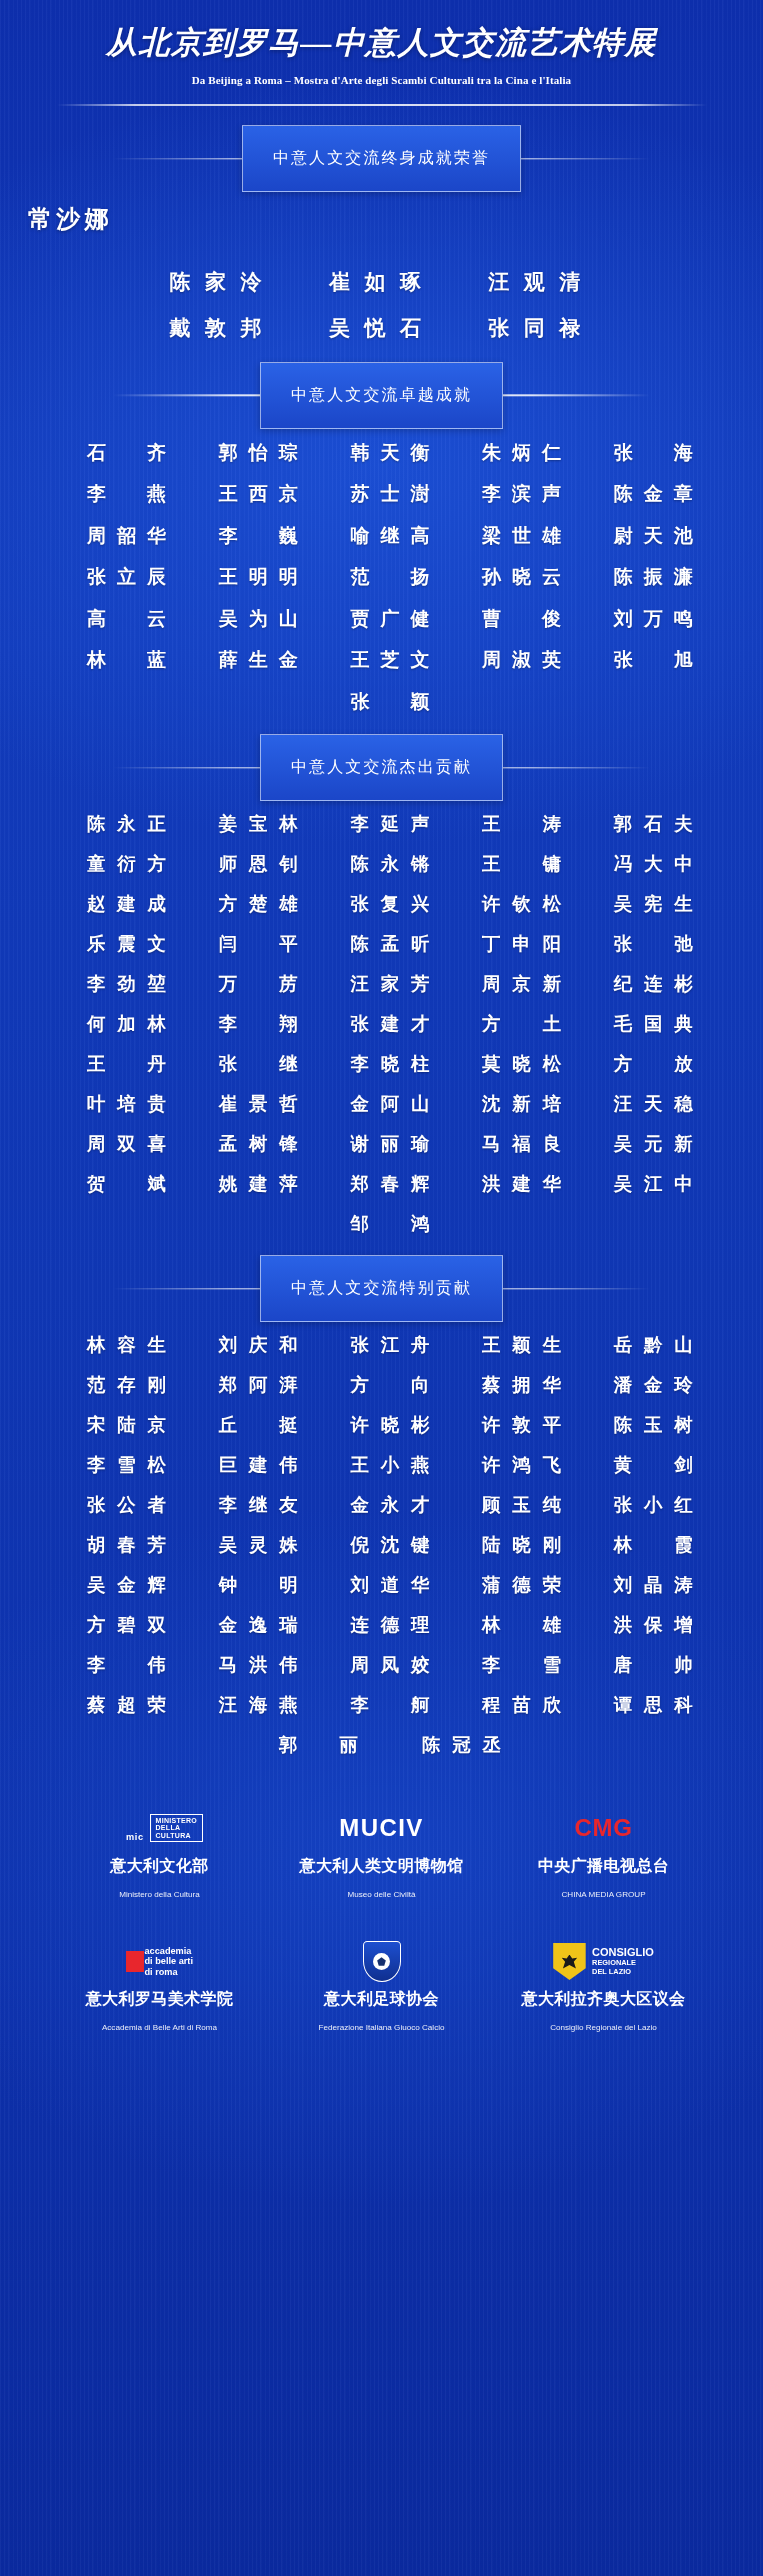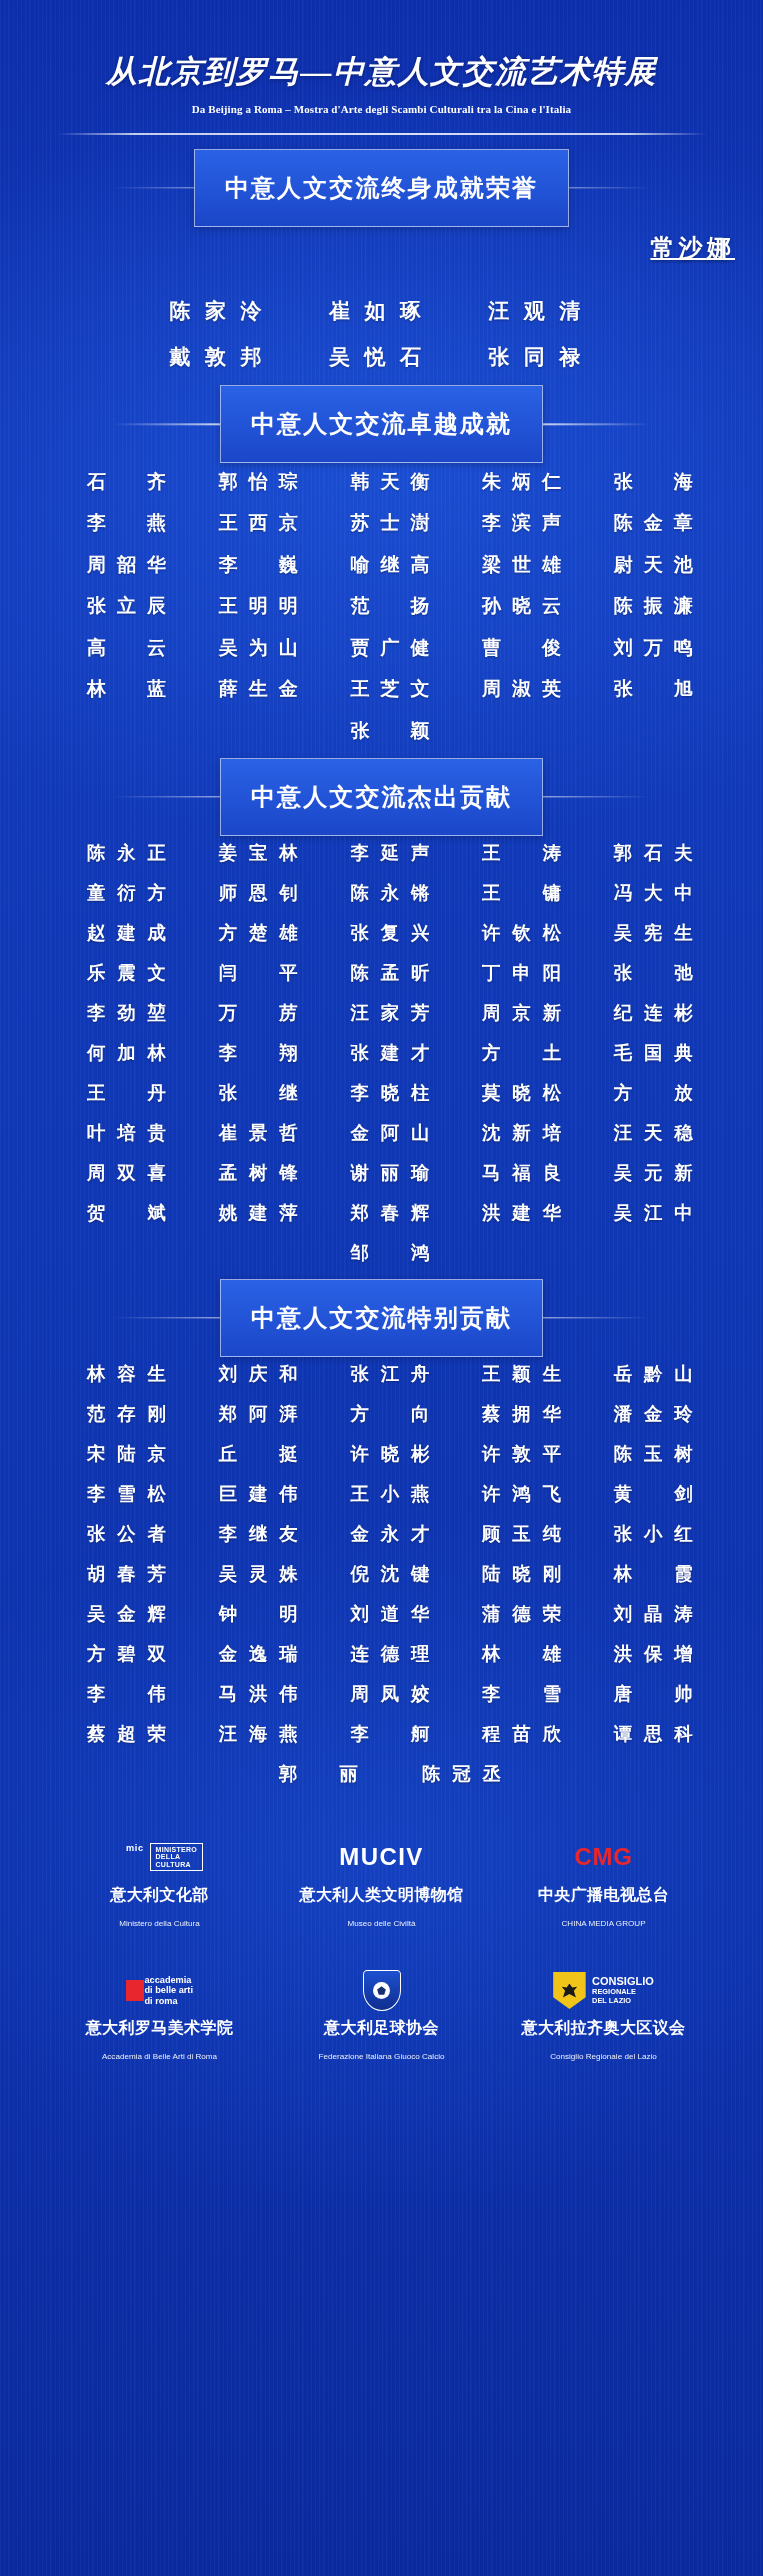--- a/index.html
+++ b/index.html
@@ -25,21 +25,21 @@
     background-image: repeating-linear-gradient(90deg,
       rgba(255,255,255,0.035) 0px,
       rgba(255,255,255,0.035) 0.7px,
       rgba(0,0,0,0.02) 1.4px,
       rgba(0,0,0,0.02) 4.2px);
     pointer-events: none;
   }
   .inner { position: relative; z-index: 2; padding: 0 28px; }
 
   
-  .header { padding-top: 51px; text-align: center; }
+  .header { padding-top: 22px; text-align: center; }
   .title-cn {
     font-family: "Liberation Serif", serif;
     font-size: 31px;
     font-weight: 700;
     font-style: italic;
     letter-spacing: 1.4px;
     color: #ffffff;
     text-shadow: 0 1.4px 4.2px rgba(0,0,0,0.35);
     white-space: nowrap;
   }
@@ -69,22 +69,22 @@
   .banner .bar {
     position: absolute; left: 0; right: 0; top: 50%;
     height: 1.4px; transform: translateY(-50%);
     background: linear-gradient(90deg, rgba(255,255,255,0) 0%, rgba(255,255,255,0.85) 22%, rgba(255,255,255,0.9) 50%, rgba(255,255,255,0.85) 78%, rgba(255,255,255,0) 100%);
   }
   .banner .chip {
     position: relative;
     background: linear-gradient(180deg, #2a62e6 0%, #1b46c8 100%);
     border: 0.7px solid rgba(255,255,255,0.55);
     color: #fff;
-    font-size: 24px;
-    font-weight: 700;
+    font-size: 16px;
+    font-weight: 400;
     letter-spacing: 2.1px;
     padding: 22px 30px;
     white-space: nowrap;
     box-shadow: 0 2.1px 7px rgba(0,0,0,0.25);
   }
 
   
   .names {
     margin: 0 auto;
     display: grid;
@@ -96,27 +96,26 @@
   .name {
     display: flex;
     justify-content: space-between;
     text-align: justify;
   }
   .name > span { display: inline-block; }
 
   
   .honoree {
     margin-top: 24px;
-    text-align: right;
+    text-align: left;
     color: #fff;
     font-size: 24px;
     font-weight: 700;
     letter-spacing: 4.2px;
     text-shadow: 0 1.4px 3.5px rgba(0,0,0,0.35);
-    text-decoration: underline;
   }
 
   
   .g3 {
     grid-template-columns: repeat(3, 134px);
     gap: 18.4px 25.4px;
     margin-top: 24px;
     font-size: 21px;
     width: 466px;
   }
@@ -157,21 +156,21 @@
   }
   .logo-row + .logo-row { margin-top: 41px; }
   .logo {
     display: flex; flex-direction: column; align-items: center;
     color: #fff; text-align: center; width: 177px;
   }
   .logo .mark { height: 44px; display: flex; align-items: center; justify-content: center; }
   .logo .l1 { font-size: 16px; font-weight: 700; margin-top: 5.7px; letter-spacing: 0.4px; }
   .logo .l2 { font-size: 8.1px; margin-top: 13px; opacity: .92; }
 
-  .mic { display: flex; align-items: flex-start; gap: 5.7px; margin-left: 10px; }
+  .mic { display: flex; align-items: flex-end; gap: 5.7px; margin-left: 10px; }
   .mic .box {
     border: 1.4px solid #fff; padding: 2.1px 5px; font-size: 7px; font-weight: 700; line-height: 1.05;
     text-align: left; letter-spacing: 0.3px;
   }
   .mic .micword { font-size: 9.2px; font-weight: 700; letter-spacing: 0.7px; }
 
   .cmg-red { color: #e8262d; font-size: 24px; font-weight: 700; letter-spacing: 0.7px; }
 
   .muciv { font-size: 24px; font-weight: 700; letter-spacing: 1.4px; }
 

